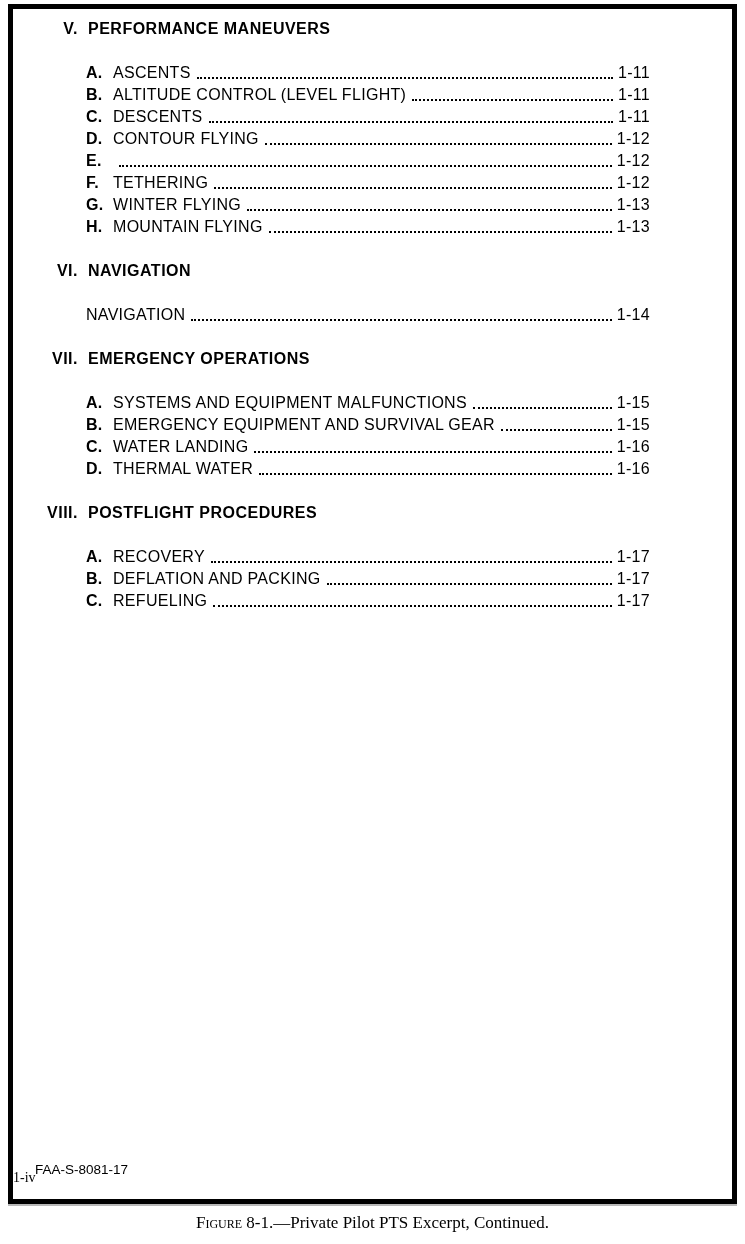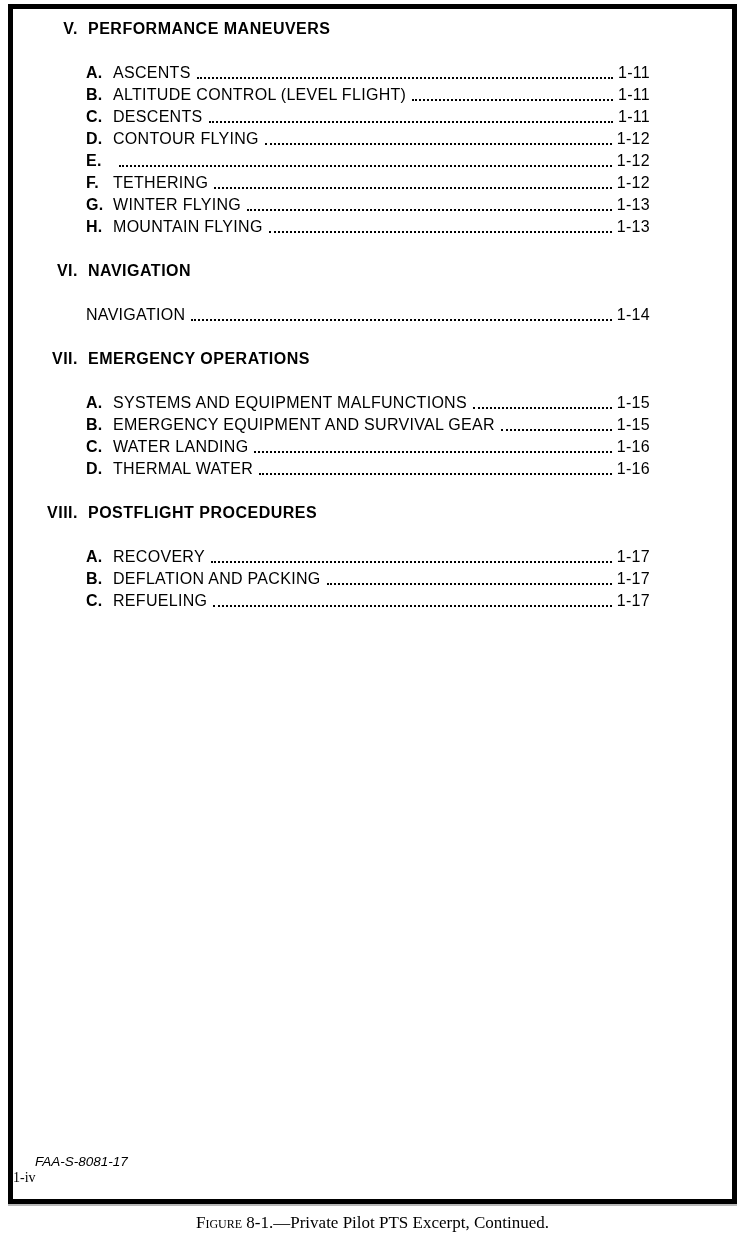--- a/index.html
+++ b/index.html
@@ -86,22 +86,21 @@
     left: 0;
     right: 0;
     bottom: 12px;
     height: 18px;
     font-size: 14px;
     line-height: 18px;
   }
   .doc-id {
     position: absolute;
     left: 22px;
-    bottom: 16px;
-    font-style: italic;
+    bottom: 8px;
     font-size: 13.5px;
   }
   .footer-page-number {
     position: absolute;
     left: 0;
     right: 0;
     bottom: 0;
     text-align: left;
     font-family: Liberation Serif, serif;
   }

